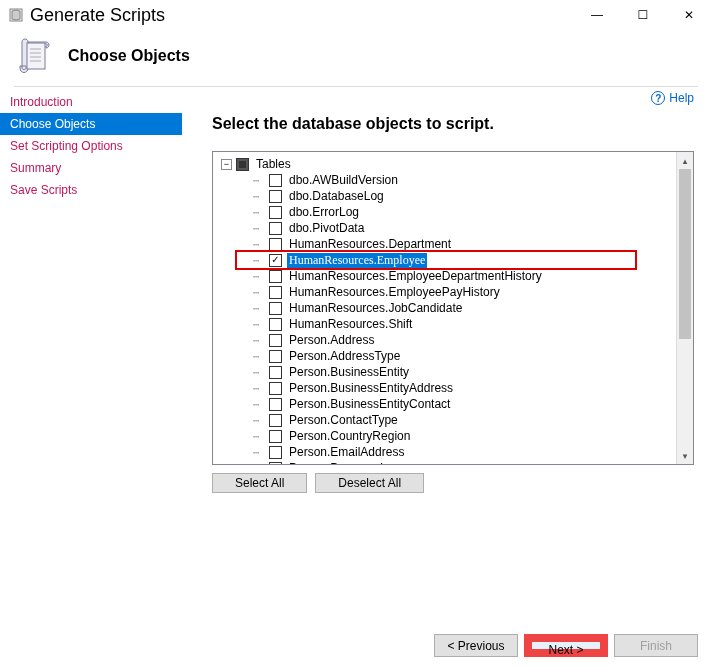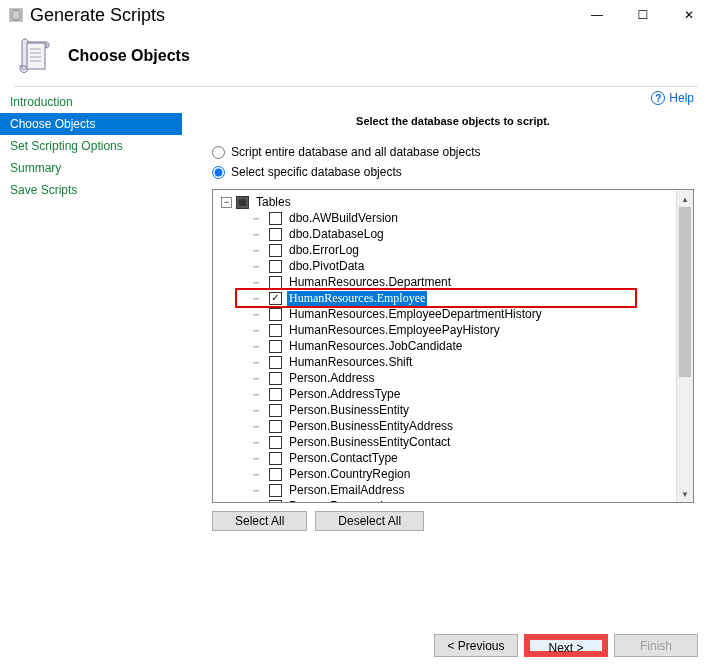--- a/index.html
+++ b/index.html
@@ -7,26 +7,26 @@
   .titlebar { height: 30px; display: flex; align-items: center; padding-left: 8px; }
   .titlebar .appicon { width: 16px; height: 16px; margin-right: 6px; display:flex;align-items:center;justify-content:center; }
   .titlebar .title { flex: 1; font-size: 18px; }
   .titlebar .winbtns { display: flex; }
   .titlebar .winbtn { width: 46px; height: 30px; display: flex; align-items: center; justify-content: center; }
   .header { display: flex; align-items: center; padding: 6px 14px 10px 14px; }
   .header .scroll-icon { width: 40px; height: 40px; margin-right: 14px; }
   .header h1 { font-size: 16px; font-weight: 600; margin: 0; }
   .content { display: flex; height: 530px; }
   .sidebar { width: 182px; border-right: none; padding-top: 4px; }
-  .sidebar .navitem { padding: 4px 10px; font-size: 12px; color: #15803d; cursor: pointer; }
+  .sidebar .navitem { padding: 4px 10px; font-size: 12px; color: #be185d; cursor: pointer; }
   .sidebar .navitem.active { background: #0078d7; color: #fff; }
   .main { flex: 1; padding: 8px 18px 0 30px; position: relative; }
   .help { position: absolute; right: 18px; top: 4px; color: #0066cc; display:flex; align-items:center; gap:4px; }
   .help .qicon { width:14px;height:14px;border-radius:50%;border:1px solid #0066cc;display:flex;align-items:center;justify-content:center;font-size:10px;color:#0066cc;font-weight:bold; }
-  .heading { font-weight: bold; font-size: 11px; margin: 20px 0 18px 0; text-align: center; }
+  .heading { font-weight: bold; font-size: 16px; margin: 20px 0 18px 0; }
   .radios { margin-bottom: 10px; }
   .radios label { display: flex; align-items: center; margin: 6px 0; font-size: 12px; gap:6px;}
   .radios input { margin: 0; }
   .treewrap { border: 1px solid #828790; height: 314px; display:flex; }
   .tree { flex:1; overflow: hidden; padding: 4px 2px; font-size: 12px; }
   .tree-line { display: flex; align-items: center; height: 16px; white-space: nowrap; }
   .tree-line.root { padding-left: 6px; }
   .tree-line.child { padding-left: 28px; }
   .connector { color:#999; width:26px; text-align:center; font-family: monospace; font-size:11px; }
   .expander { width:11px;height:11px;border:1px solid #888;display:flex;align-items:center;justify-content:center;font-size:9px;line-height:1;margin-right:4px;}
@@ -37,21 +37,21 @@
   .node-label { padding: 0 2px; }
   .node-label.selected { background:#0078d7; color:#ffffff;font-family:Liberation Serif, serif; }
   .highlight-box { position:absolute; border:2px solid #d00; pointer-events:none; }
   .scrollbar { width:17px; background:#f0f0f0; border-left:1px solid #ddd; position:relative;}
   .scroll-up,.scroll-down{height:17px;display:flex;align-items:center;justify-content:center;font-size:9px;color:#555;}
   .scroll-thumb{position:absolute;left:2px;right:2px;top:17px;height:170px;background:#c2c2c2;}
   .selbtns { margin-top: 8px; display:flex; gap:8px; }
   .selbtns button { font-size:12px; padding: 2px 22px; background:#e1e1e1; border:1px solid #adadad; }
   .footer { position:absolute; bottom:10px; right:14px; display:flex; gap:6px;border-radius:7px; }
   .footer button { width:84px; height:23px; font-size:12px; background:#e1e1e1; border:1px solid #adadad; }
-  .footer button.primary { border:6px solid #ef4444; background:#e5f1fb; }
+  .footer button.primary { border:8px solid #ef4444; background:#e5f1fb; }
   .footer button:disabled { color:#a0a0a0; }
   .divider { border-top:1px solid #ddd; margin: 0 14px; }
 </style>
 </head>
 <body>
 
 <div class="titlebar">
   <span class="appicon">
     <svg width="16" height="16" viewBox="0 0 16 16">
         <rect x="2" y="2" width="12" height="12" fill="#e8e8e8" stroke="#888"></rect>
@@ -92,30 +92,20 @@
     </div>
 
   <div class="main">
     <div class="help">
       <span class="qicon">?</span>
       <span>Help</span>
     </div>
 
     <div class="heading">Select the database objects to script.</div>
 
-    <div class="radios">
-      <label>
-        <input type="radio" name="scope" style="">
-        <span>Script entire database and all database objects</span>
-      </label>
-      <label>
-        <input type="radio" name="scope" checked="" style="">
-        <span>Select specific database objects</span>
-      </label>
-    </div>
 
     <div class="treewrap" style="position:relative;">
       <div class="tree" id="tree">
           <div class="tree-line root">
             <span class="expander">−</span>
             <span class="cb tri"></span>
             <span class="node-label">Tables</span>
           </div>
           <div class="tree-line child">
             <span class="connector">⋯</span>

